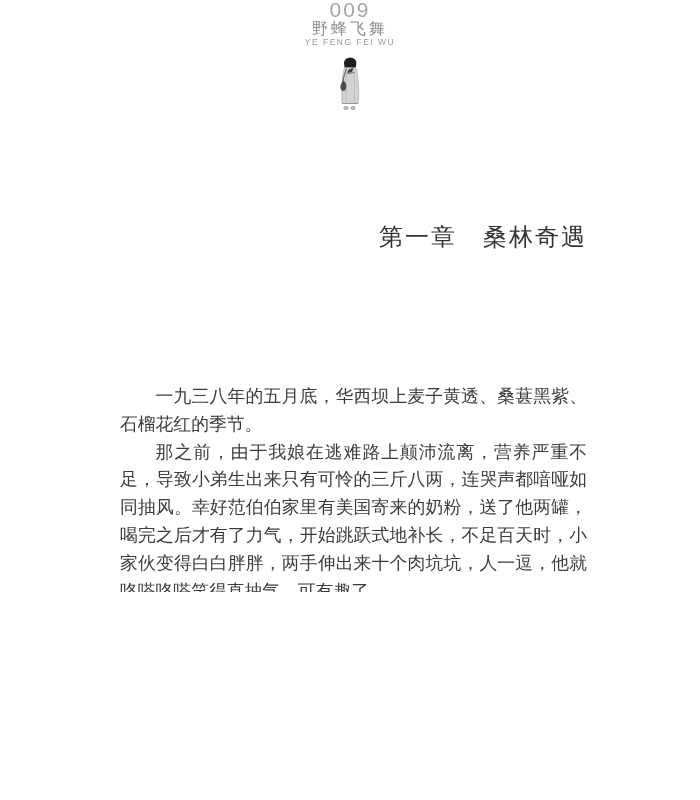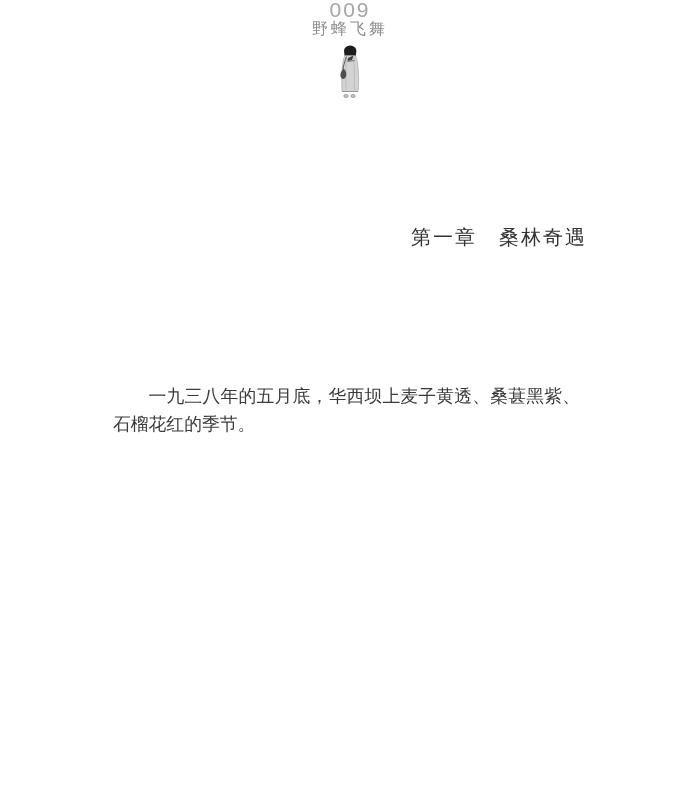--- a/index.html
+++ b/index.html
@@ -50,50 +50,51 @@
     justify-content: center;
   }
 
   
   .chapter-title {
     position: absolute;
     left: 120px;
     top: 222px;
     width: 467px;
     text-align: right;
-    font-size: 20px;
+    font-size: 24px;
     line-height: 30px;
     letter-spacing: 2px;
     color: #333333;
   }
 
   
   .body-text {
     position: absolute;
-    left: 113px;
+    left: 120px;
     top: 383px;
     width: 467px;
     font-size: 17.8px;
     line-height: 27.8px;
     text-align: justify;
     color: #3b3b3b;
   }
   .body-text p {
     text-indent: 2em;
     margin: 0;
   }
 </style>
 </head>
 <body>
 
 <div class="page">
 
   <div class="running-header">
     <div class="page-number">009</div>
     <div class="book-title-cn">野蜂飞舞</div>
+    <div class="book-title-pinyin">YE FENG FEI WU</div>
 
     <div class="illustration-wrap">
 
       <svg width="38" height="54" viewBox="0 0 38 54" aria-hidden="true">
 
         <path d="M13 6 a6.2 5.6 0 0 1 12.4 0 l-0.6 4.6 a5.8 4.2 0 0 1 -11.2 0 z" fill="#1e1e1e"></path>
         <ellipse cx="19.2" cy="2.6" rx="3" ry="1.6" fill="#1e1e1e"></ellipse>
 
         <path d="M14 10.5 C12.5 13 11.5 18 11 28 C10.6 36 10.8 43 11.2 46.5 L27 46.5 C27.6 43 27.9 36 27.4 28 C26.9 18 25.9 13 24.4 10.5 Z" fill="#d3d3d3" stroke="#9d9d9d" stroke-width="0.6"></path>
 
@@ -112,15 +113,16 @@
         <ellipse cx="15" cy="51" rx="2.2" ry="1.6" fill="#c0c0c0" stroke="#7f7f7f" stroke-width="0.6"></ellipse>
         <ellipse cx="22" cy="51" rx="2.2" ry="1.6" fill="#c0c0c0" stroke="#7f7f7f" stroke-width="0.6"></ellipse>
       </svg>
     </div>
   </div>
 
   <div class="chapter-title">第一章　桑林奇遇</div>
 
   <div class="body-text">
     <p>一九三八年的五月底，华西坝上麦子黄透、桑葚黑紫、石榴花红的季节。</p>
+    <p>那之前，由于我娘在逃难路上颠沛流离，营养严重不足，导致小弟生出来只有可怜的三斤八两，连哭声都喑哑如同抽风。幸好范伯伯家里有美国寄来的奶粉，送了他两罐，喝完之后才有了力气，开始跳跃式地补长，不足百天时，小家伙变得白白胖胖，两手伸出来十个肉坑坑，人一逗，他就咯嗒咯嗒笑得直抽气，可有趣了。</p>
   </div>
 
 </div>
 
 </body></html>

